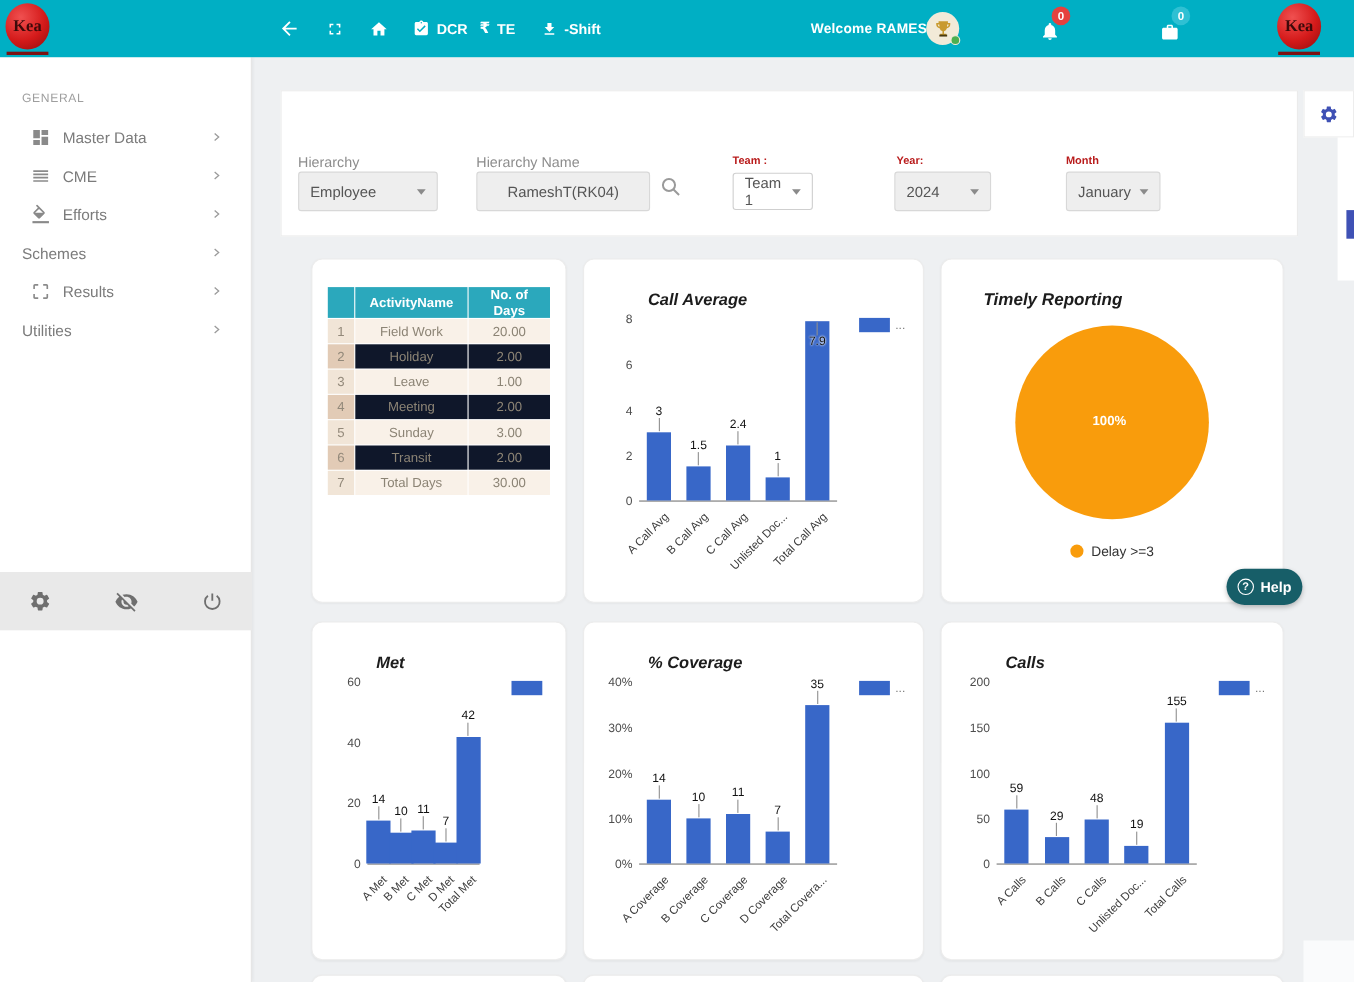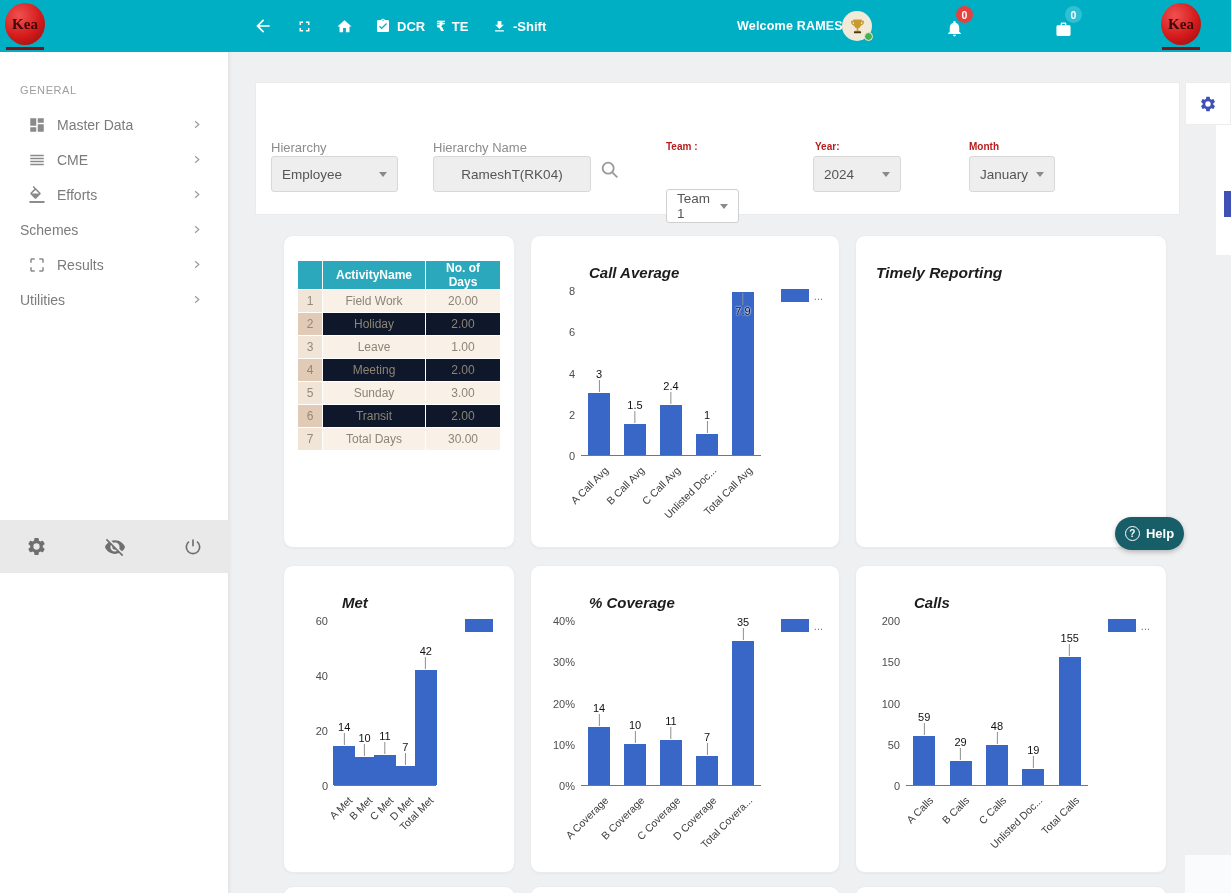--- a/index.html
+++ b/index.html
@@ -80,21 +80,21 @@
   .acttbl { margin:24px auto 0; border-collapse:separate; border-spacing:1px; font-size:12px; }
   .acttbl th { background:#2BA8BC; color:#fff; font-weight:700; height:23px; padding:0 6px; }
   .acttbl td { height:22px; text-align:center; color:#8c8475; padding:0 4px; }
   .acttbl td:first-child { width:24px; color:#93897a; }
   .acttbl tr.odd td { background:#F9F1E8; } .acttbl tr.odd td:first-child { background:#F1E5D7; }
   .acttbl tr.even td { background:#0f172a; } .acttbl tr.even td:first-child { background:#E2CBB6; }
   .acttbl .col-name { width:102px; } .acttbl .col-days { width:74px; }
 
   
   .chart-title { margin:28px 0 6px 58px; font-size:15px; font-weight:700; font-style:italic; color:#1c1c1c; }
-  .chart-title.pie-t { margin-left:20px; font-size:15.5px; }
+  .chart-title.pie-t { margin-left:38px; font-size:15.5px; }
   .chart-area { position:relative; margin:10px 14px 0 14px; display:flex; }
   .yaxis { position:relative; width:36px; height:165px; flex:none; }
   .ytick { position:absolute; right:6px; transform:translateY(50%); font-size:11px; color:#4d4d4d; }
   .plot { position:relative; height:165px; flex:1; border-bottom:1px solid #767676; margin-right:64px; }
   .slot { position:absolute; top:0; height:100%; }
   .bar { position:absolute; bottom:0; left:50%; transform:translateX(-50%); width:22px; background:#3867C8; }
   .ann { position:absolute; left:50%; transform:translateX(-50%); display:flex; flex-direction:column; align-items:center; }
   .ann .num { font-size:11px; color:#111; line-height:1.1; }
   .ann .stem { width:1px; height:12px; background:#8f8f8f; }
   .ann.inside .num { text-shadow:0 0 2px #fff,0 0 2px #fff; }
@@ -277,21 +277,21 @@
       <span>RameshT(RK04)</span>
     </div>
     <div class="searchbtn" style="left:343px; top:76px;">
       <svg width="22" height="22" viewBox="0 0 24 24" fill="none" stroke="#9a9a9a" stroke-width="2">
           <circle cx="10" cy="10" r="6"></circle>
           <path d="M14.5 14.5L20 20"></path>
         </svg>
     </div>
 
     <div class="flt-label sm" style="left:410px; top:58px;">Team :</div>
-    <div class="ctrl white" style="left:410px; top:74px; width:73px;margin-top:32px;">
+    <div class="ctrl white" style="left:410px; top:74px; width:73px;">
       <span>Team 1</span>
         <span class="caret"></span>
     </div>
 
     <div class="flt-label sm" style="left:559px; top:58px;text-align:right;">Year:</div>
     <div class="ctrl" style="left:557px; top:73px; width:88px;">
       <span>2024</span>
         <span class="caret"></span>
     </div>
 
@@ -416,20 +416,29 @@
           </div>
         </div>
         <div class="legend">
           <span class="sw" style="background:#3867C8"></span>
           <span class="dots">...</span>
         </div>
       </div>
     </div>
   <div class="card c3 r1" id="chart-1">
       <div class="chart-title pie-t">Timely Reporting</div>
+      <div class="pie-wrap">
+        <div class="pie" style="background:#F99C0C">
+          <span class="plabel">100%</span>
+        </div>
+        <div class="pie-legend">
+          <span class="dot" style="background:#F99C0C"></span>
+          <span>Delay &gt;=3</span>
+        </div>
+      </div>
     </div>
   <div class="card c1 r2" id="chart-2">
       <div class="chart-title">Met</div>
       <div class="chart-area">
         <div class="yaxis">
           <span class="ytick" style="bottom:0px">0</span>
           <span class="ytick" style="bottom:55px">20</span>
           <span class="ytick" style="bottom:110px">40</span>
           <span class="ytick" style="bottom:165px">60</span>
         </div>

